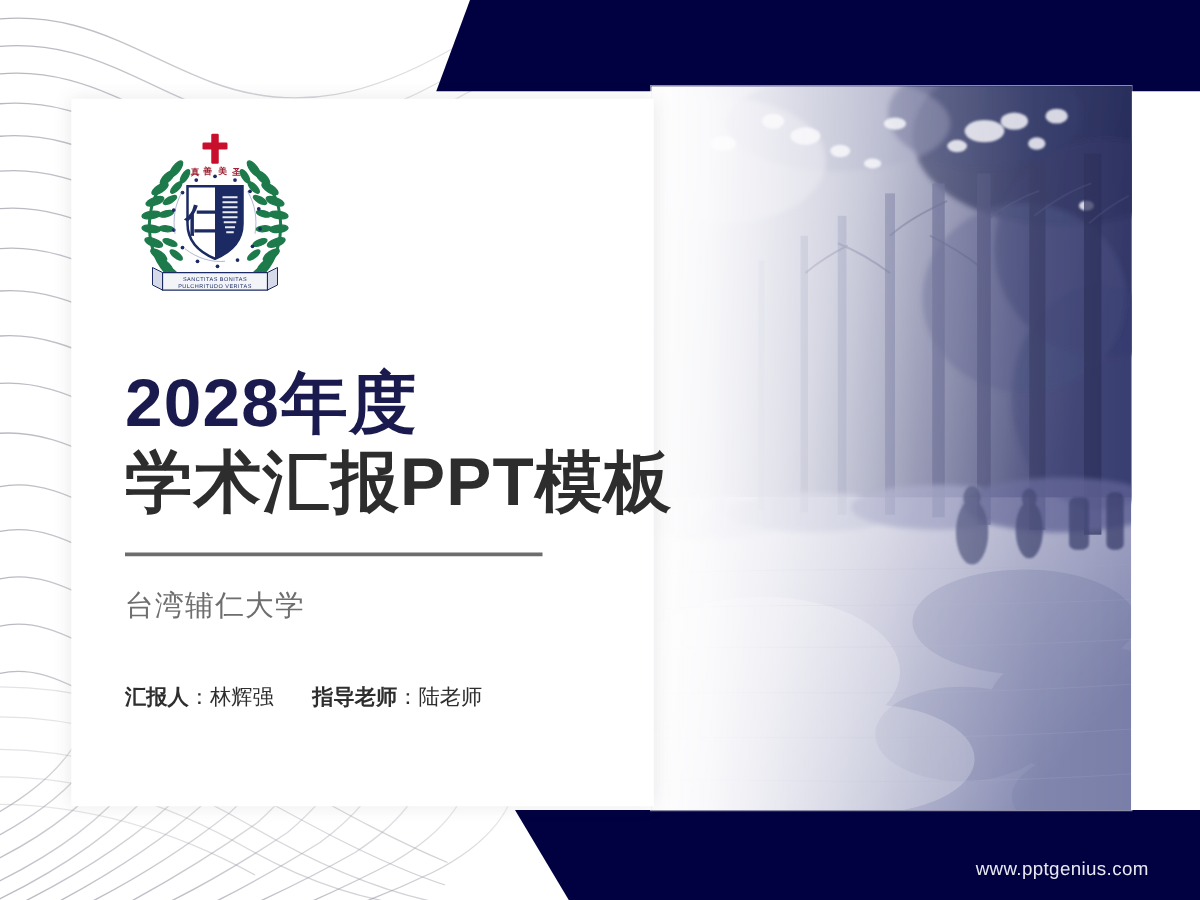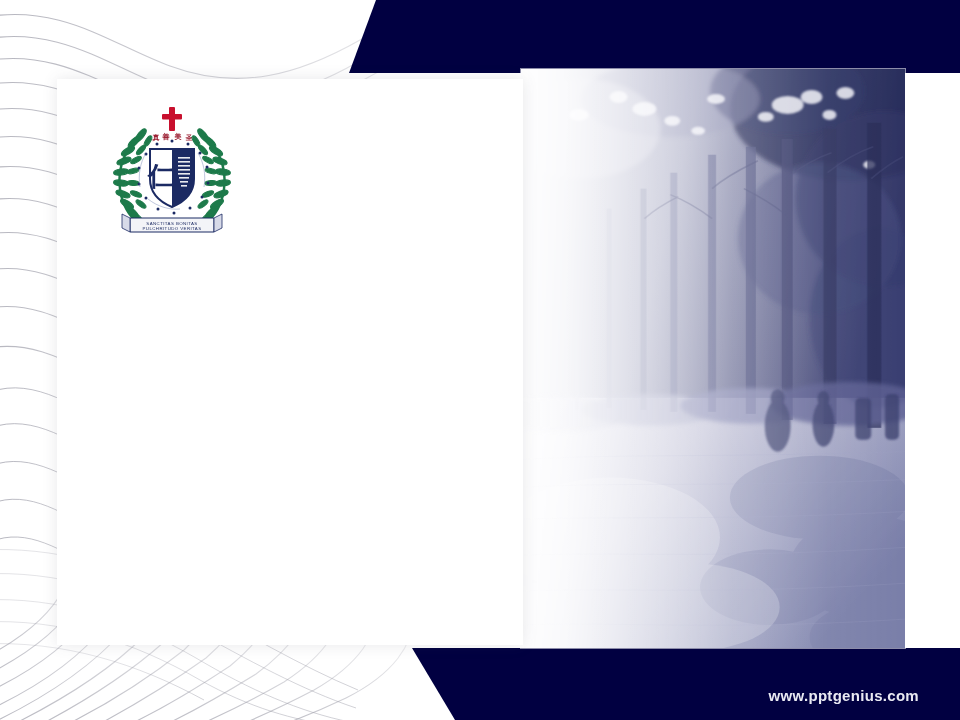--- a/index.html
+++ b/index.html
@@ -147,21 +147,20 @@
 
   
   .watermark {
     position: absolute;
     right: 41px;
     bottom: 16px;
     z-index: 9;
     font-size: 15px;
     color: #e9e9f2;
     letter-spacing: 0.3px;
-    font-weight: bold;
   }
 </style>
 </head>
 <body>
 
 <div id="slide">
 
   <div class="wave-layer">
     <svg viewBox="0 0 960 720" xmlns="http://www.w3.org/2000/svg">
       <defs>
@@ -465,17 +464,27 @@
         <g>
           <path d="M30,117 L114,117 L114,131 L30,131 Z" fill="#f3f4f8" stroke="#1b2a63" stroke-width="1"></path>
           <path d="M30,117 L22,113 L22,127 L30,131 Z" fill="#d7dae8" stroke="#1b2a63" stroke-width="0.8"></path>
           <path d="M114,117 L122,113 L122,127 L114,131 Z" fill="#d7dae8" stroke="#1b2a63" stroke-width="0.8"></path>
           <text x="72" y="123.5" font-family="'Liberation Sans',sans-serif" font-size="4.4" fill="#1b2a63" text-anchor="middle" letter-spacing="0.4">SANCTITAS BONITAS</text>
           <text x="72" y="129" font-family="'Liberation Sans',sans-serif" font-size="4.4" fill="#1b2a63" text-anchor="middle" letter-spacing="0.4">PULCHRITUDO VERITAS</text>
         </g>
       </svg>
     </div>
 
+    <div class="text-block">
+      <div class="title-line1">2028年度</div>
+      <div class="title-line2">学术汇报PPT模板</div>
+      <div class="divider"></div>
+      <div class="org">台湾辅仁大学</div>
+      <div class="presenters">
+        <span class="lbl">汇报人</span><span>：</span><span>林辉强</span>
+        <span class="gap"></span><span class="lbl">指导老师</span><span>：</span><span>陆老师</span>
+      </div>
+    </div>
   </div>
 
   <div class="watermark">www.pptgenius.com</div>
 
 </div>
 
 </body></html>

